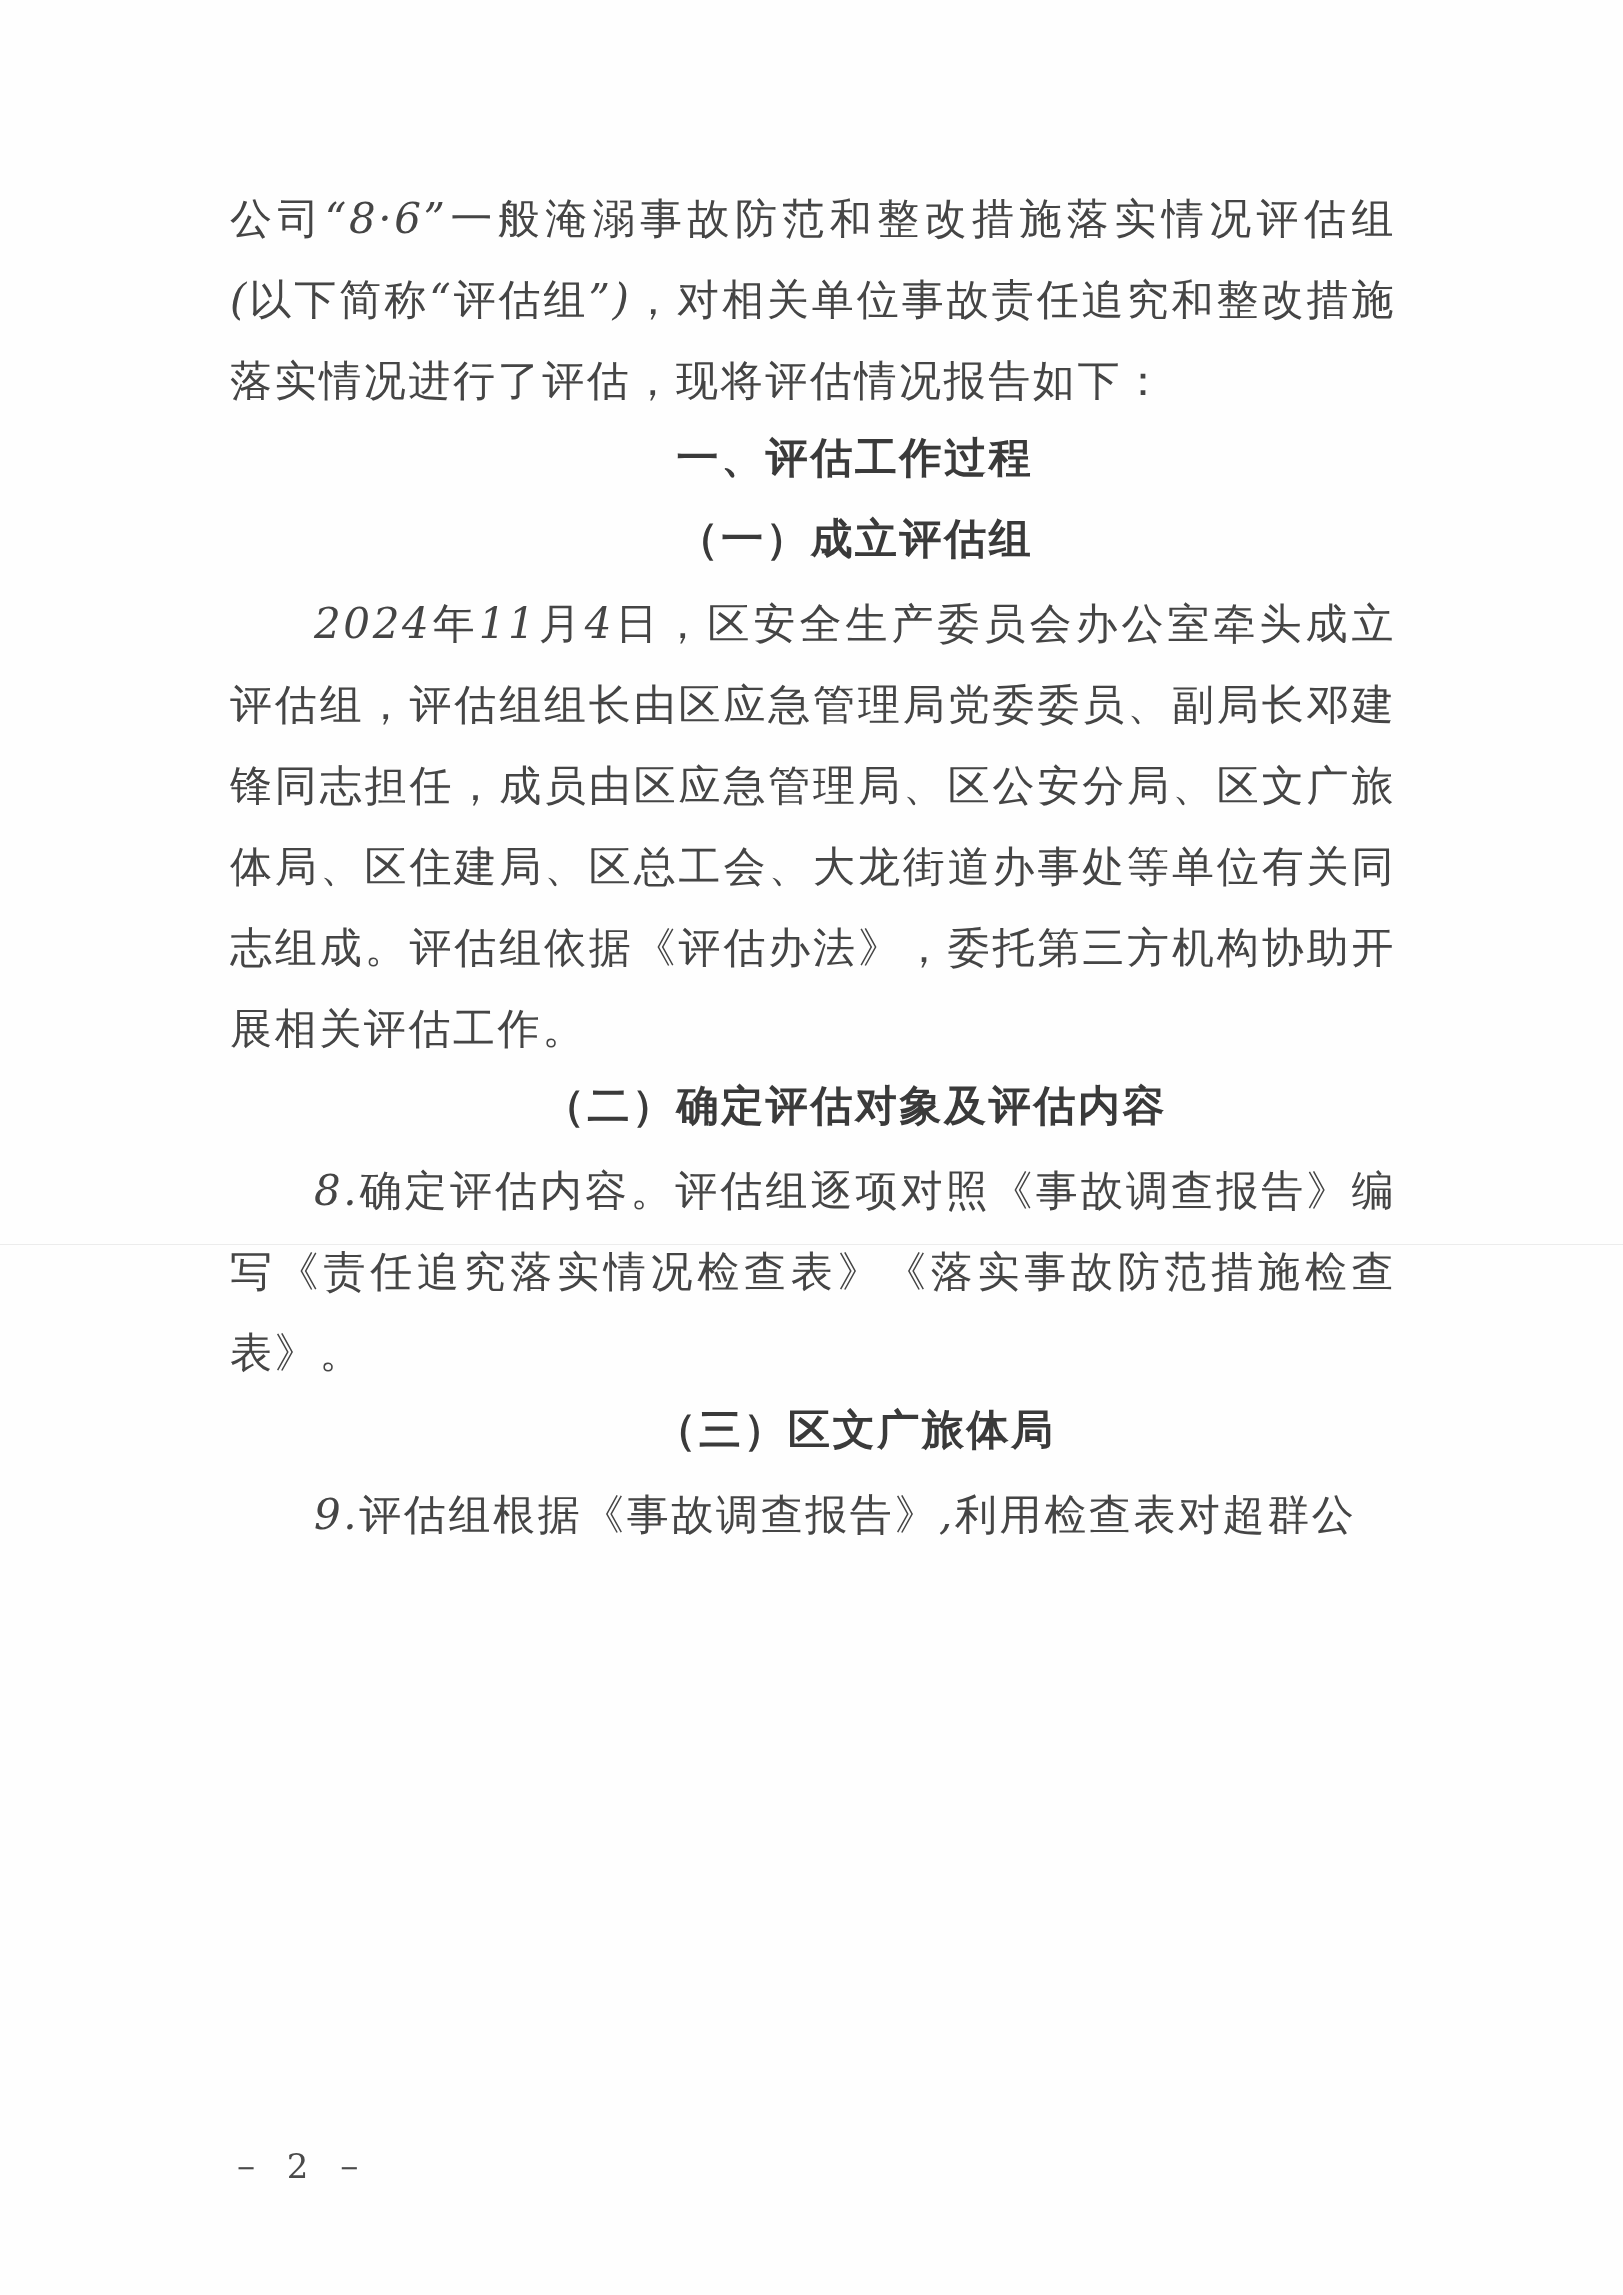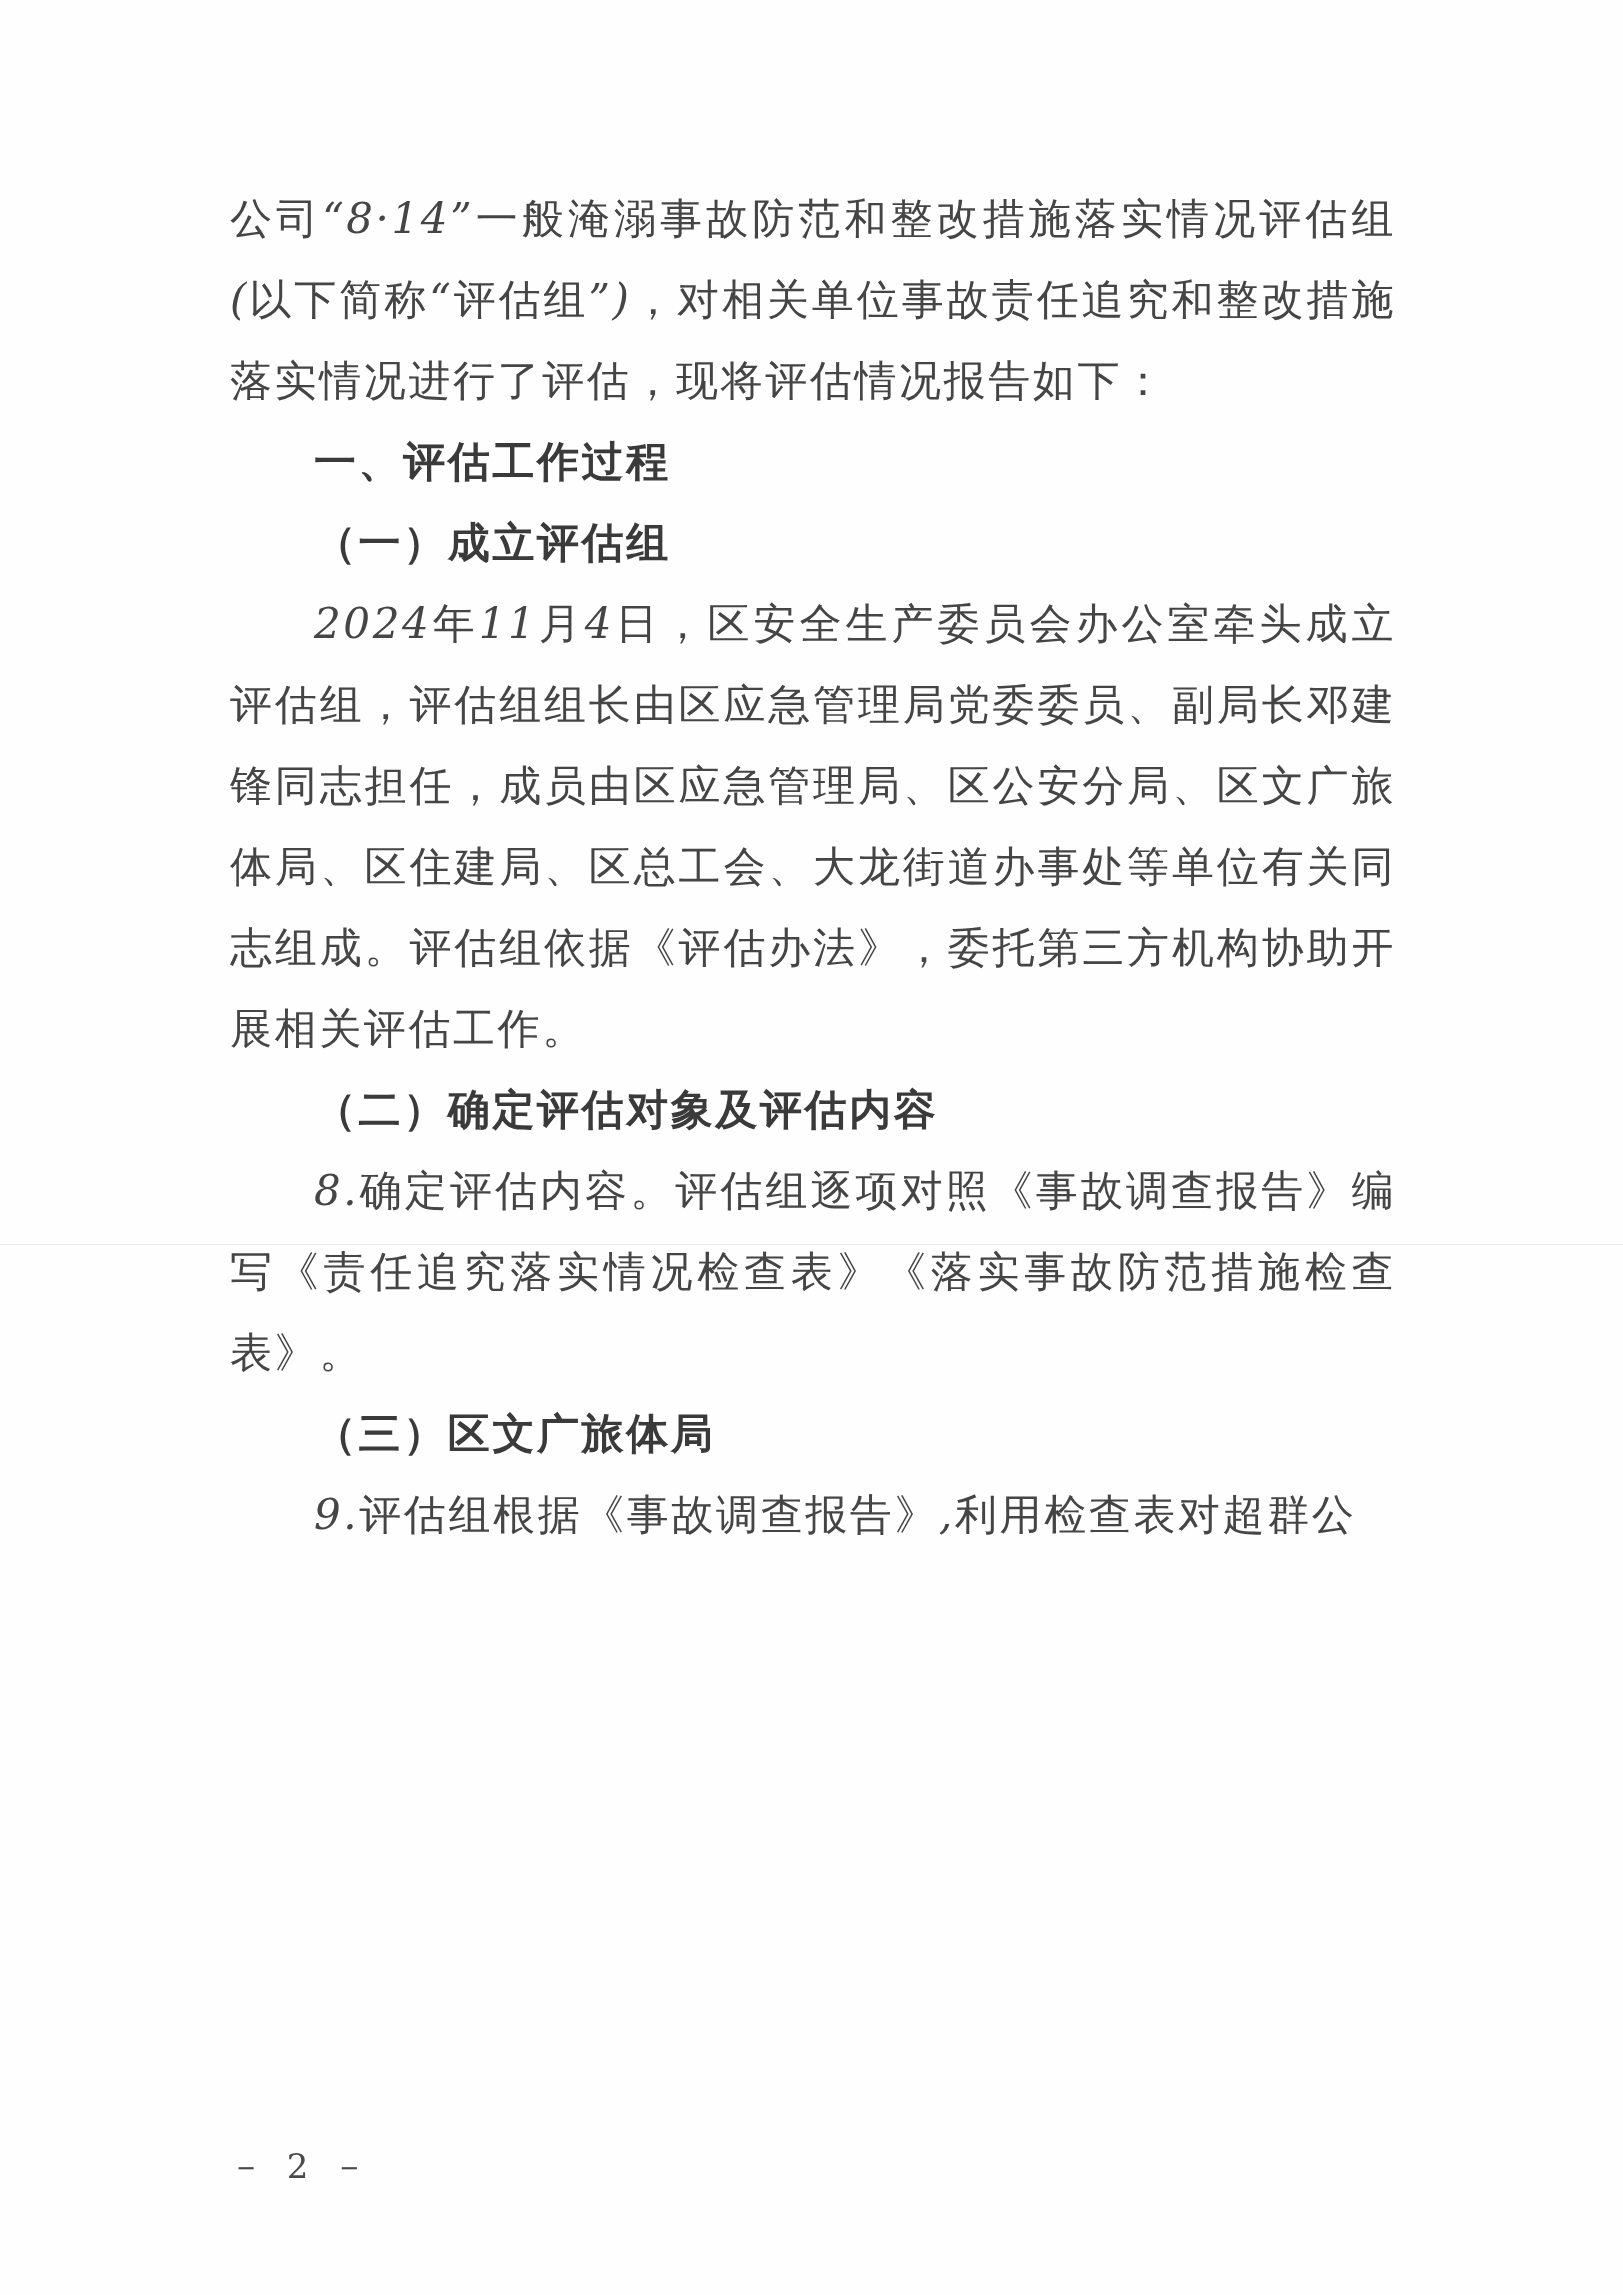--- a/index.html
+++ b/index.html
@@ -41,41 +41,42 @@
     margin: 0;
     padding: 0;
     text-indent: 2em;
   }
   .content p.continued {
     text-indent: 0;
   }
   .content p.heading {
     font-weight: bold;
     color: #3a3a3a;
-    text-align: left;
+    text-align: center;
+    font-family: Liberation Mono, monospace;
   }
   .page-number {
     position: absolute;
     left: 229px;
     top: 2144px;
     color: #4a4a4a;
     font-size: 34px;
     letter-spacing: 6.5px;
     font-family: "DejaVu Serif", "Liberation Serif", serif;
   }
 </style>
 </head>
 <body>
 
 <div class="page">
 
   <div class="scan-line"></div>
 
   <div class="content">
-    <p class="continued">公司“8·14”一般淹溺事故防范和整改措施落实情况评估组(以下简称“评估组”)，对相关单位事故责任追究和整改措施落实情况进行了评估，现将评估情况报告如下：</p>
+    <p class="continued">公司“8·6”一般淹溺事故防范和整改措施落实情况评估组(以下简称“评估组”)，对相关单位事故责任追究和整改措施落实情况进行了评估，现将评估情况报告如下：</p>
     <p class="heading">一、评估工作过程</p>
     <p class="heading">（一）成立评估组</p>
     <p>2024年11月4日，区安全生产委员会办公室牵头成立评估组，评估组组长由区应急管理局党委委员、副局长邓建锋同志担任，成员由区应急管理局、区公安分局、区文广旅体局、区住建局、区总工会、大龙街道办事处等单位有关同志组成。评估组依据《评估办法》，委托第三方机构协助开展相关评估工作。</p>
     <p class="heading">（二）确定评估对象及评估内容</p>
     <p>8.确定评估内容。评估组逐项对照《事故调查报告》编写《责任追究落实情况检查表》《落实事故防范措施检查表》。</p>
     <p class="heading">（三）区文广旅体局</p>
     <p>9.评估组根据《事故调查报告》,利用检查表对超群公</p>
   </div>
 
   <div class="page-number">－ 2 －</div>

